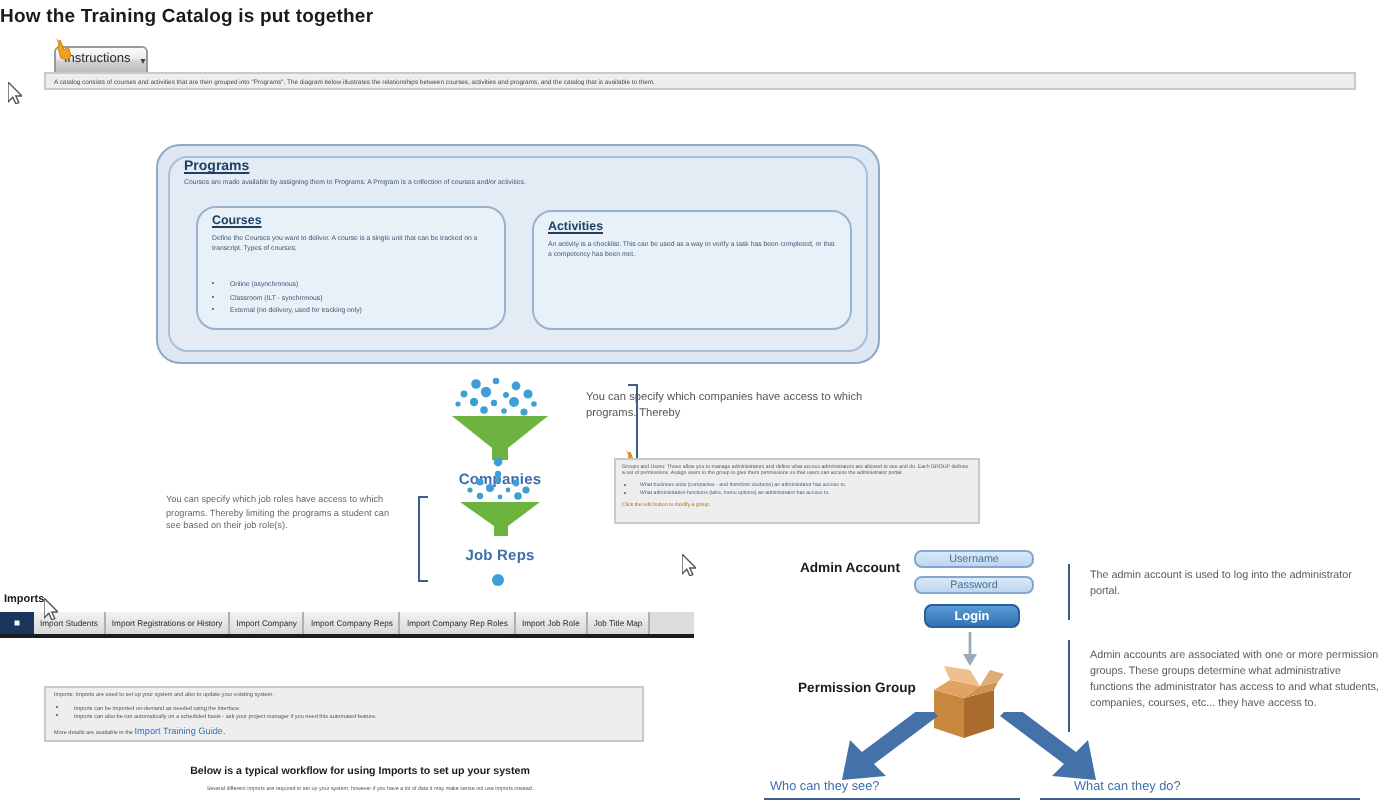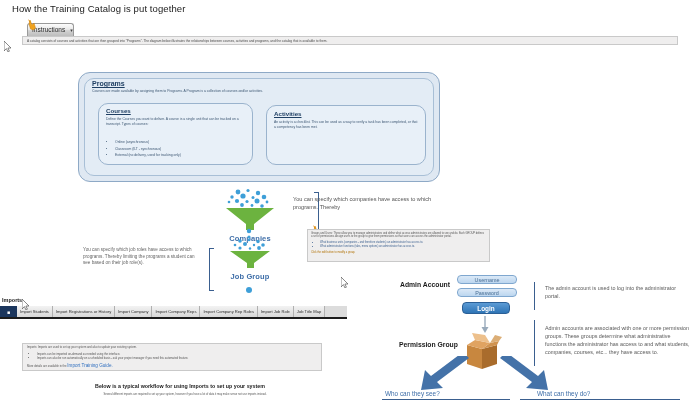--- a/index.html
+++ b/index.html
@@ -6,21 +6,21 @@
   body{
     width:700px;height:400px;overflow:hidden;position:relative;
     background:#ffffff;
     font-family:"Liberation Sans", sans-serif;
     color:#333;
   }
   .abs{position:absolute;}
 
   
   #page-title{
-    left:12px;top:3px;font-size:9.5px;font-weight:normal;color:#1a1a1a;
+    left:0;top:3px;font-size:9.5px;font-weight:bold;color:#1a1a1a;
     letter-spacing:.1px;
   }
 
   
   .instr-tab{
     display:flex;align-items:center;gap:3px;
     height:13px;box-sizing:border-box;
     padding:0 8px 0 4px;
     background:linear-gradient(to bottom,#fdfdfd 0%,#e9e9e9 45%,#d2d2d2 55%,#bdbdbd 100%);
     border:1px solid #9a9a9a;border-bottom:none;
@@ -229,21 +229,21 @@
       <circle cx="19" cy="7" r="1.3"></circle>
         <circle cx="29" cy="6" r="2"></circle>
         <circle cx="38" cy="7" r="1.2"></circle>
       <circle cx="47" cy="7" r="1.8"></circle>
         <circle cx="24" cy="10" r="1.6"></circle>
         <circle cx="34" cy="10.5" r="1.2"></circle>
       <circle cx="43" cy="10" r="1.9"></circle>
     </g>
     <path d="M14 13 L54 13 L38 25 L38 30 L31 30 L31 25 Z" fill="#6cb33f"></path>
   </svg>
-  <div class="funnel-label">Job Group</div>
+  <div class="funnel-label">Job Reps</div>
 </div>
 
 <svg class="abs" style="left:244px;top:228px;" width="10" height="12">
   <circle cx="5" cy="3" r="2.2" fill="#3e9fd8"></circle>
     <circle cx="5" cy="9" r="1.6" fill="#3e9fd8"></circle>
 </svg>
 <svg class="abs" style="left:243px;top:286px;" width="12" height="14">
   <circle cx="6" cy="4" r="3" fill="#3e9fd8"></circle>
 </svg>
 

